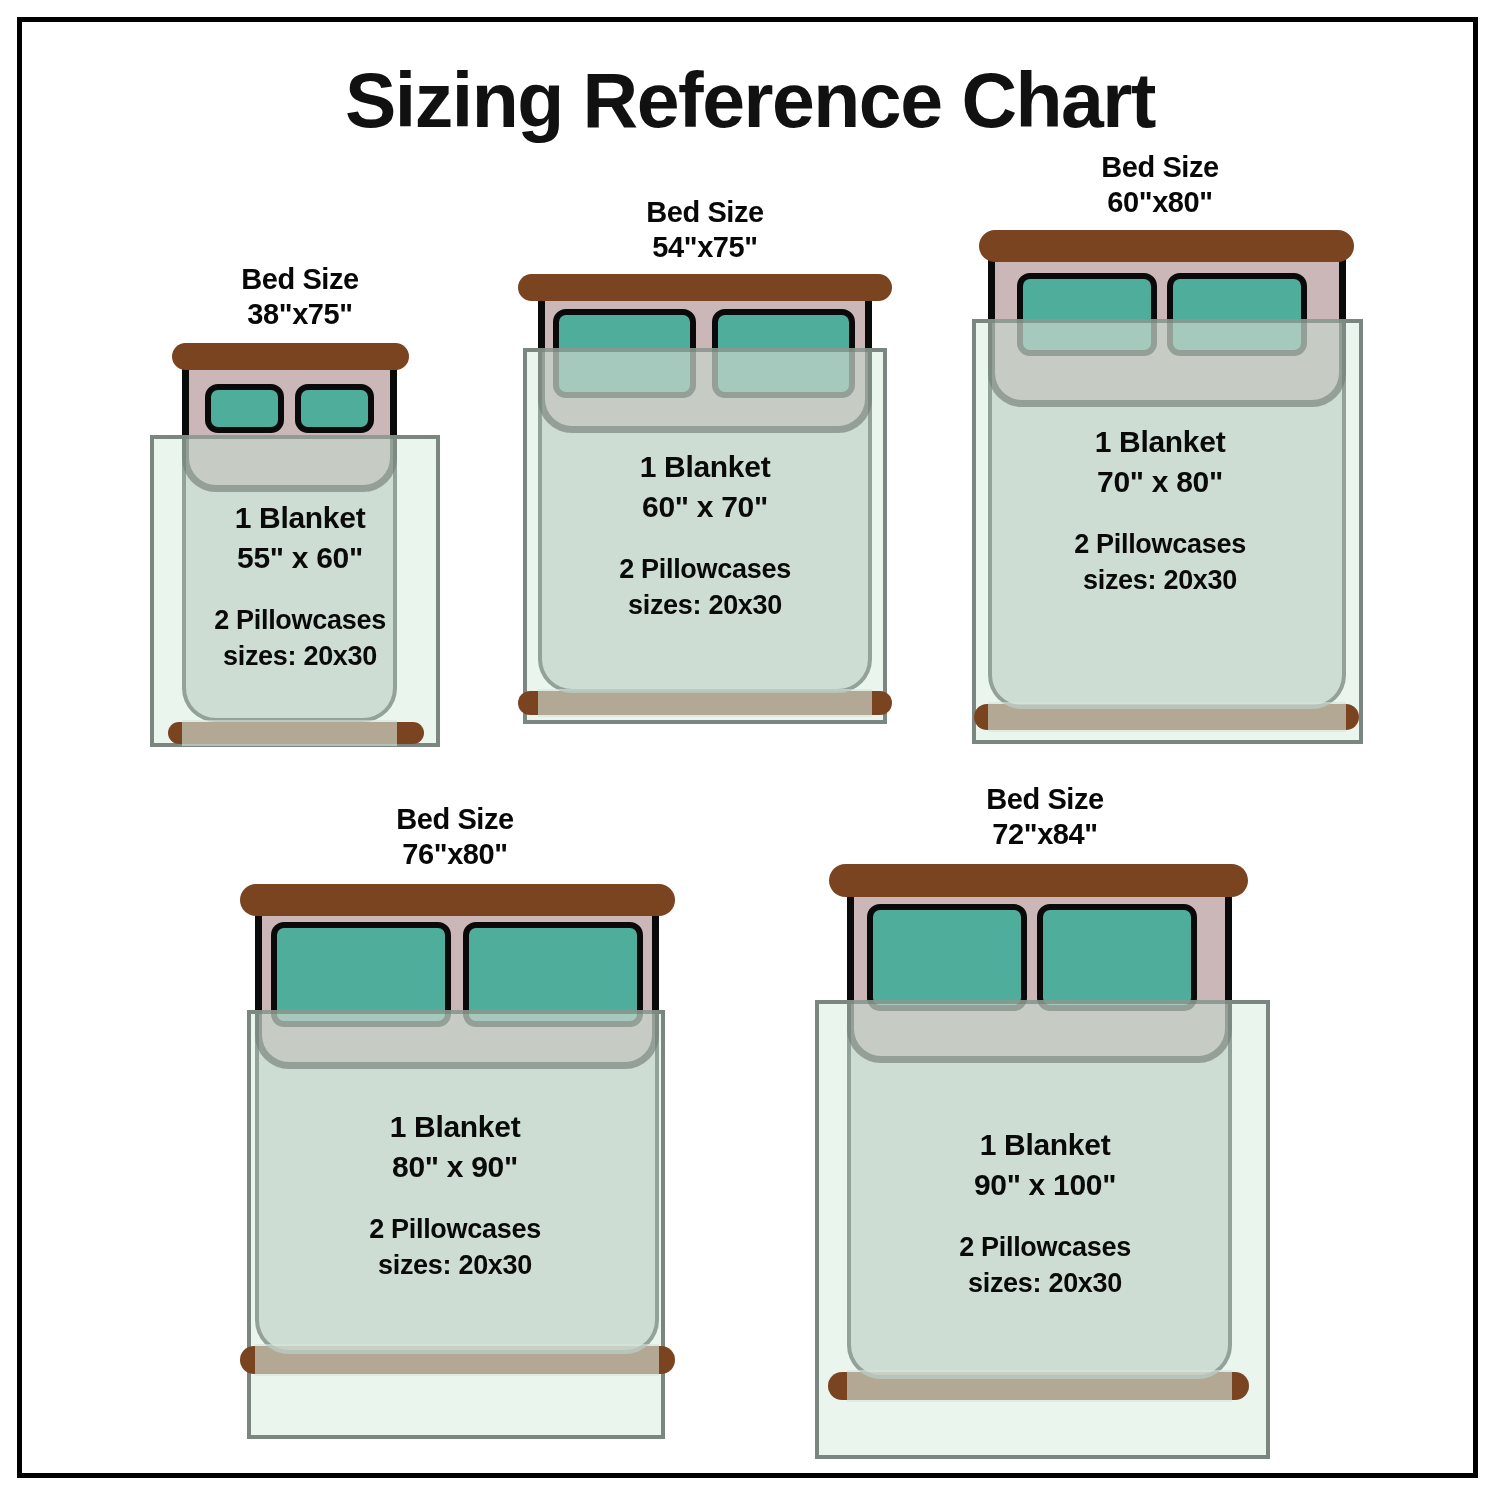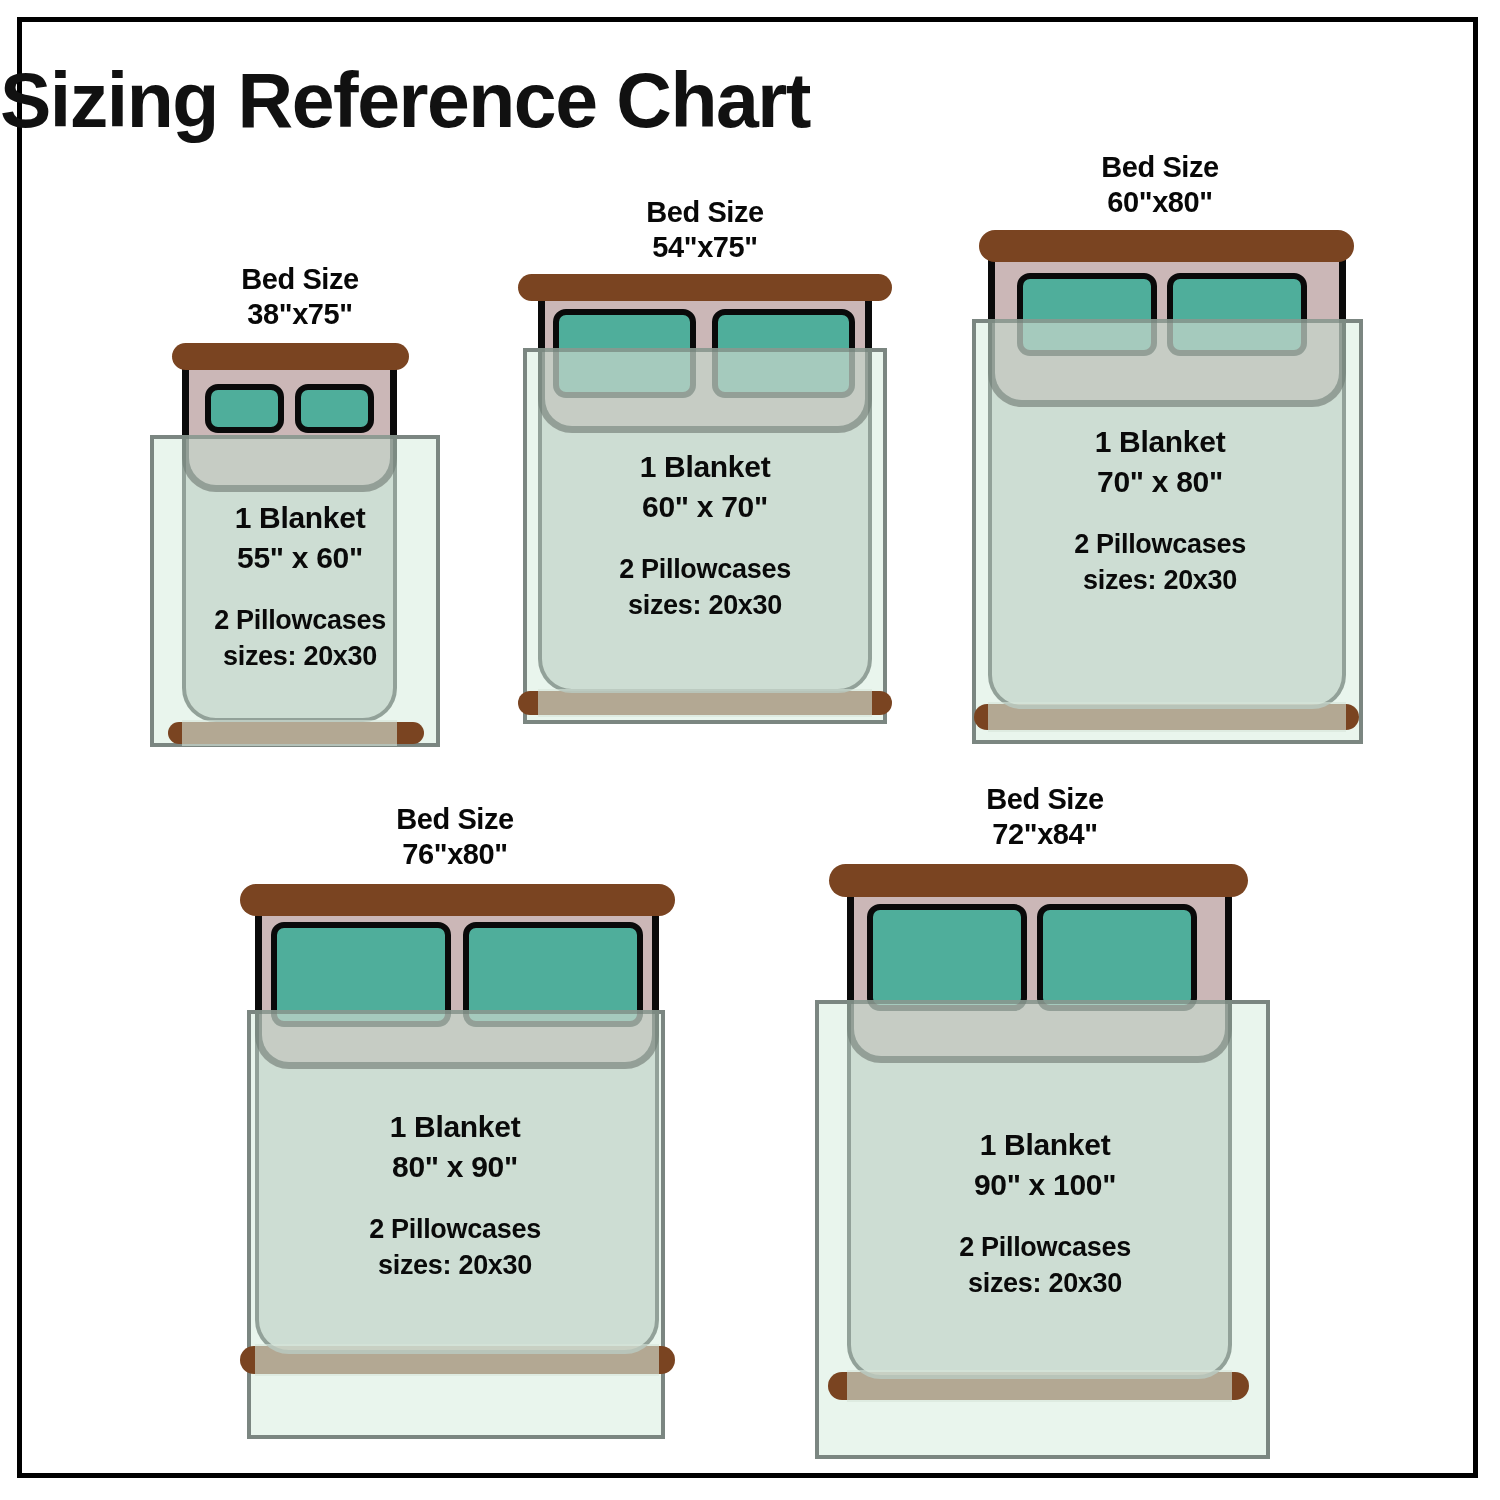--- a/index.html
+++ b/index.html
@@ -33,21 +33,21 @@
     box-sizing: border-box;
     background: #ffffff;
   }
 
   
   #page-title {
     position: absolute;
     left: 0;
     top: 56px;
     width: 1500px;
-    text-align: left;
+    text-align: center;
     font-size: 77px;
     font-weight: bold;
     letter-spacing: -1.5px;
     color: #111111;
     font-family: "Liberation Sans", "DejaVu Sans", sans-serif;
   }
 
   
   .bed-card {
     position: absolute;

